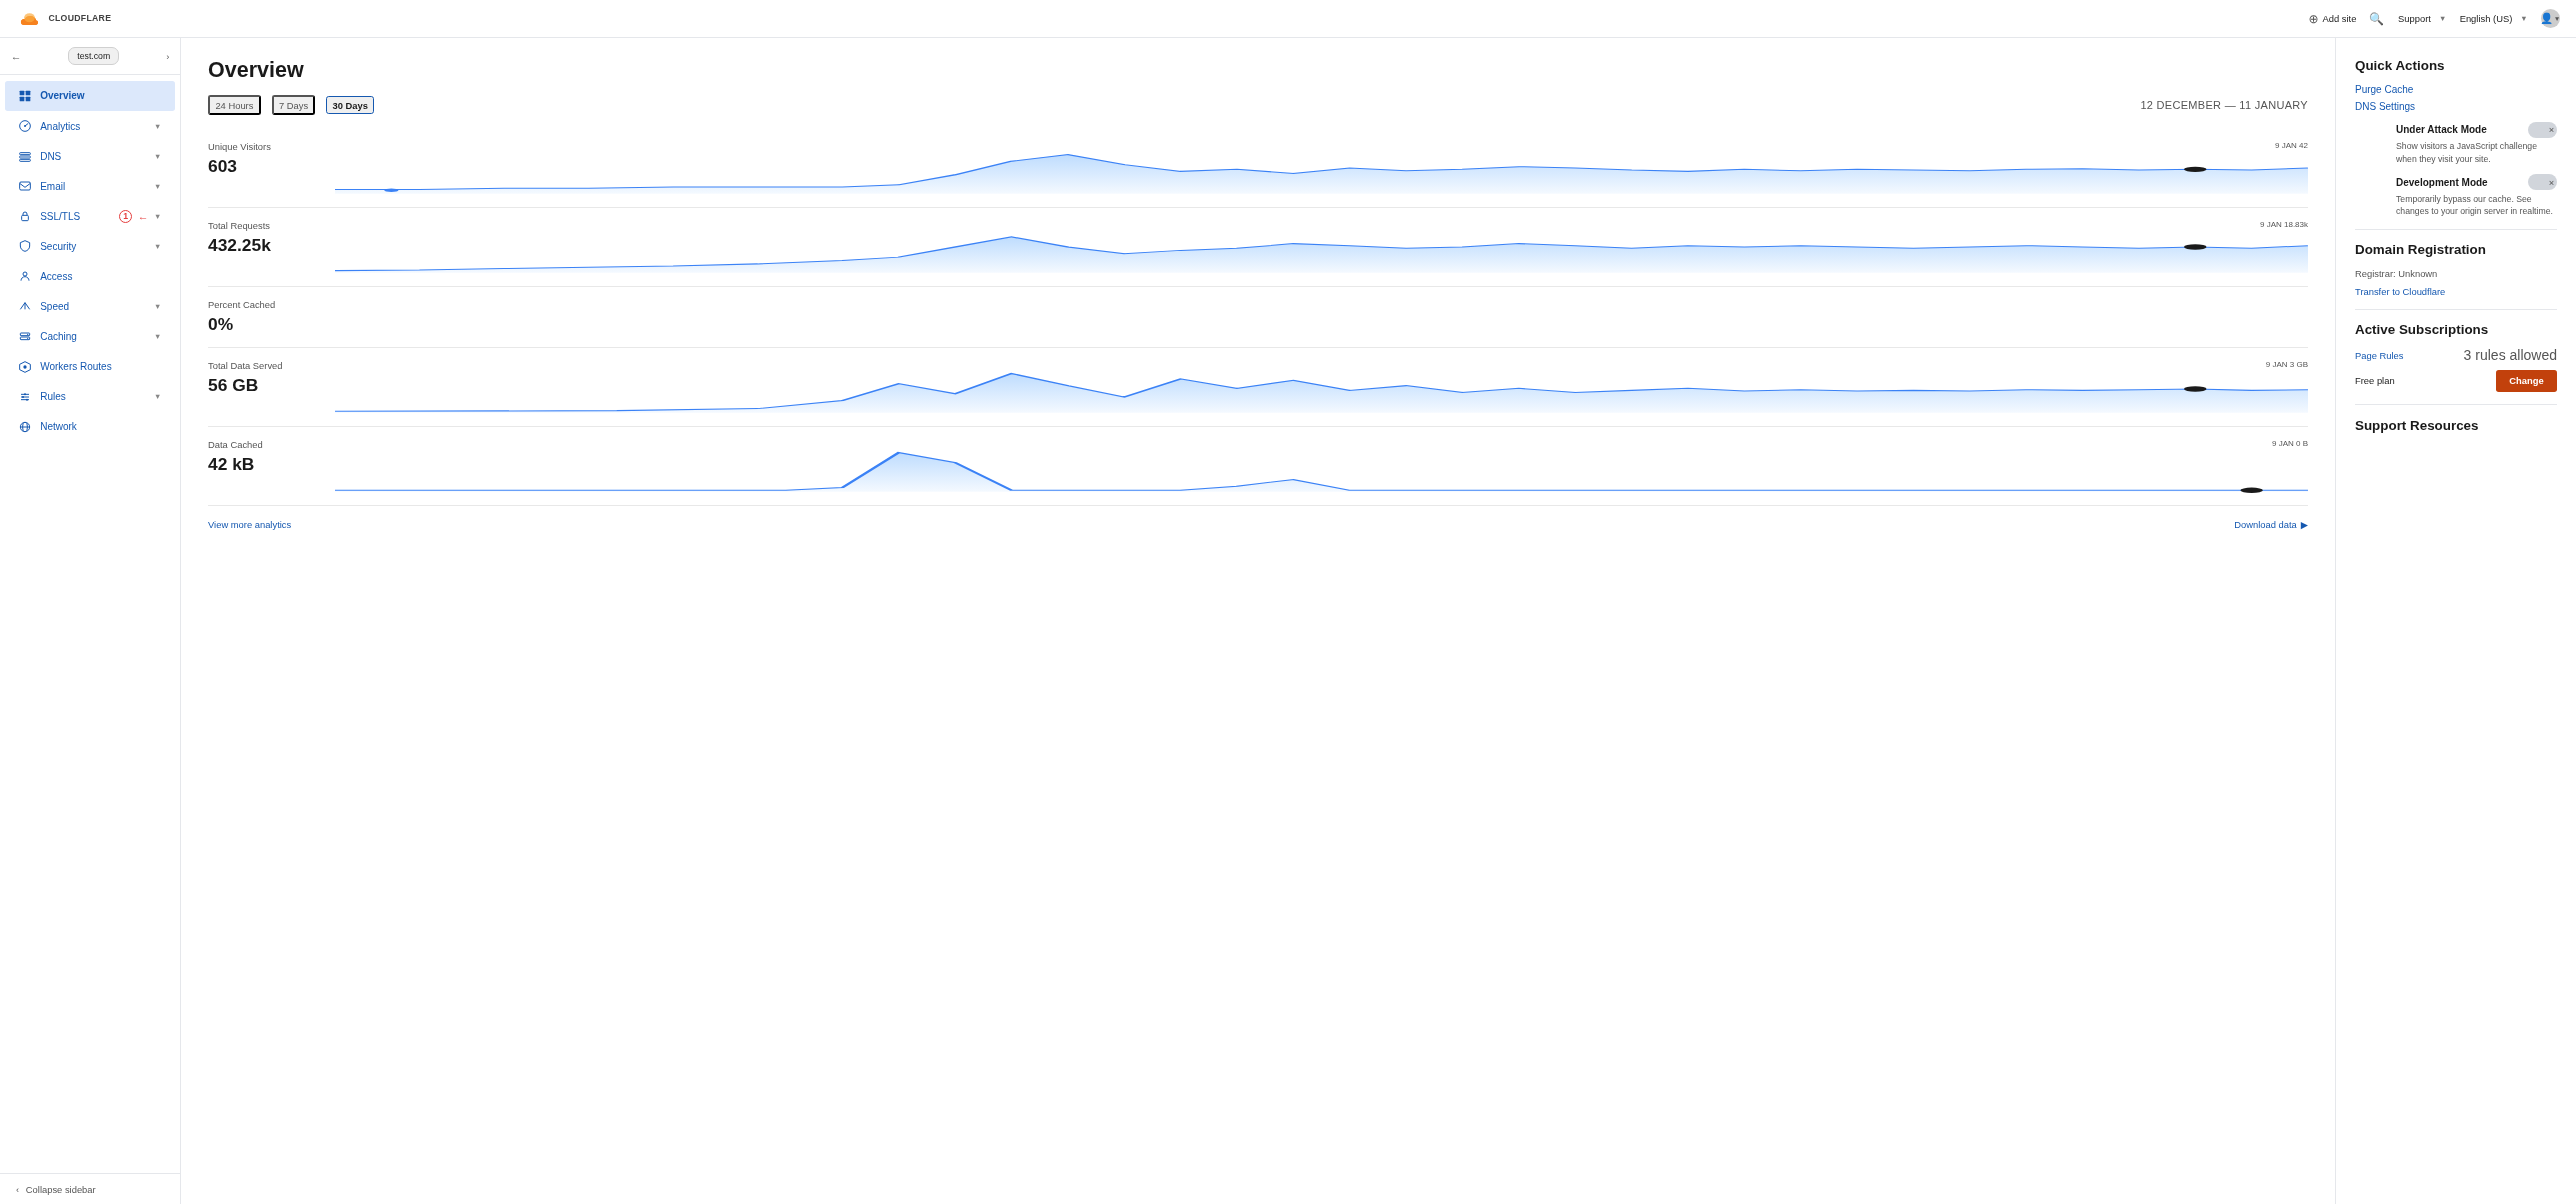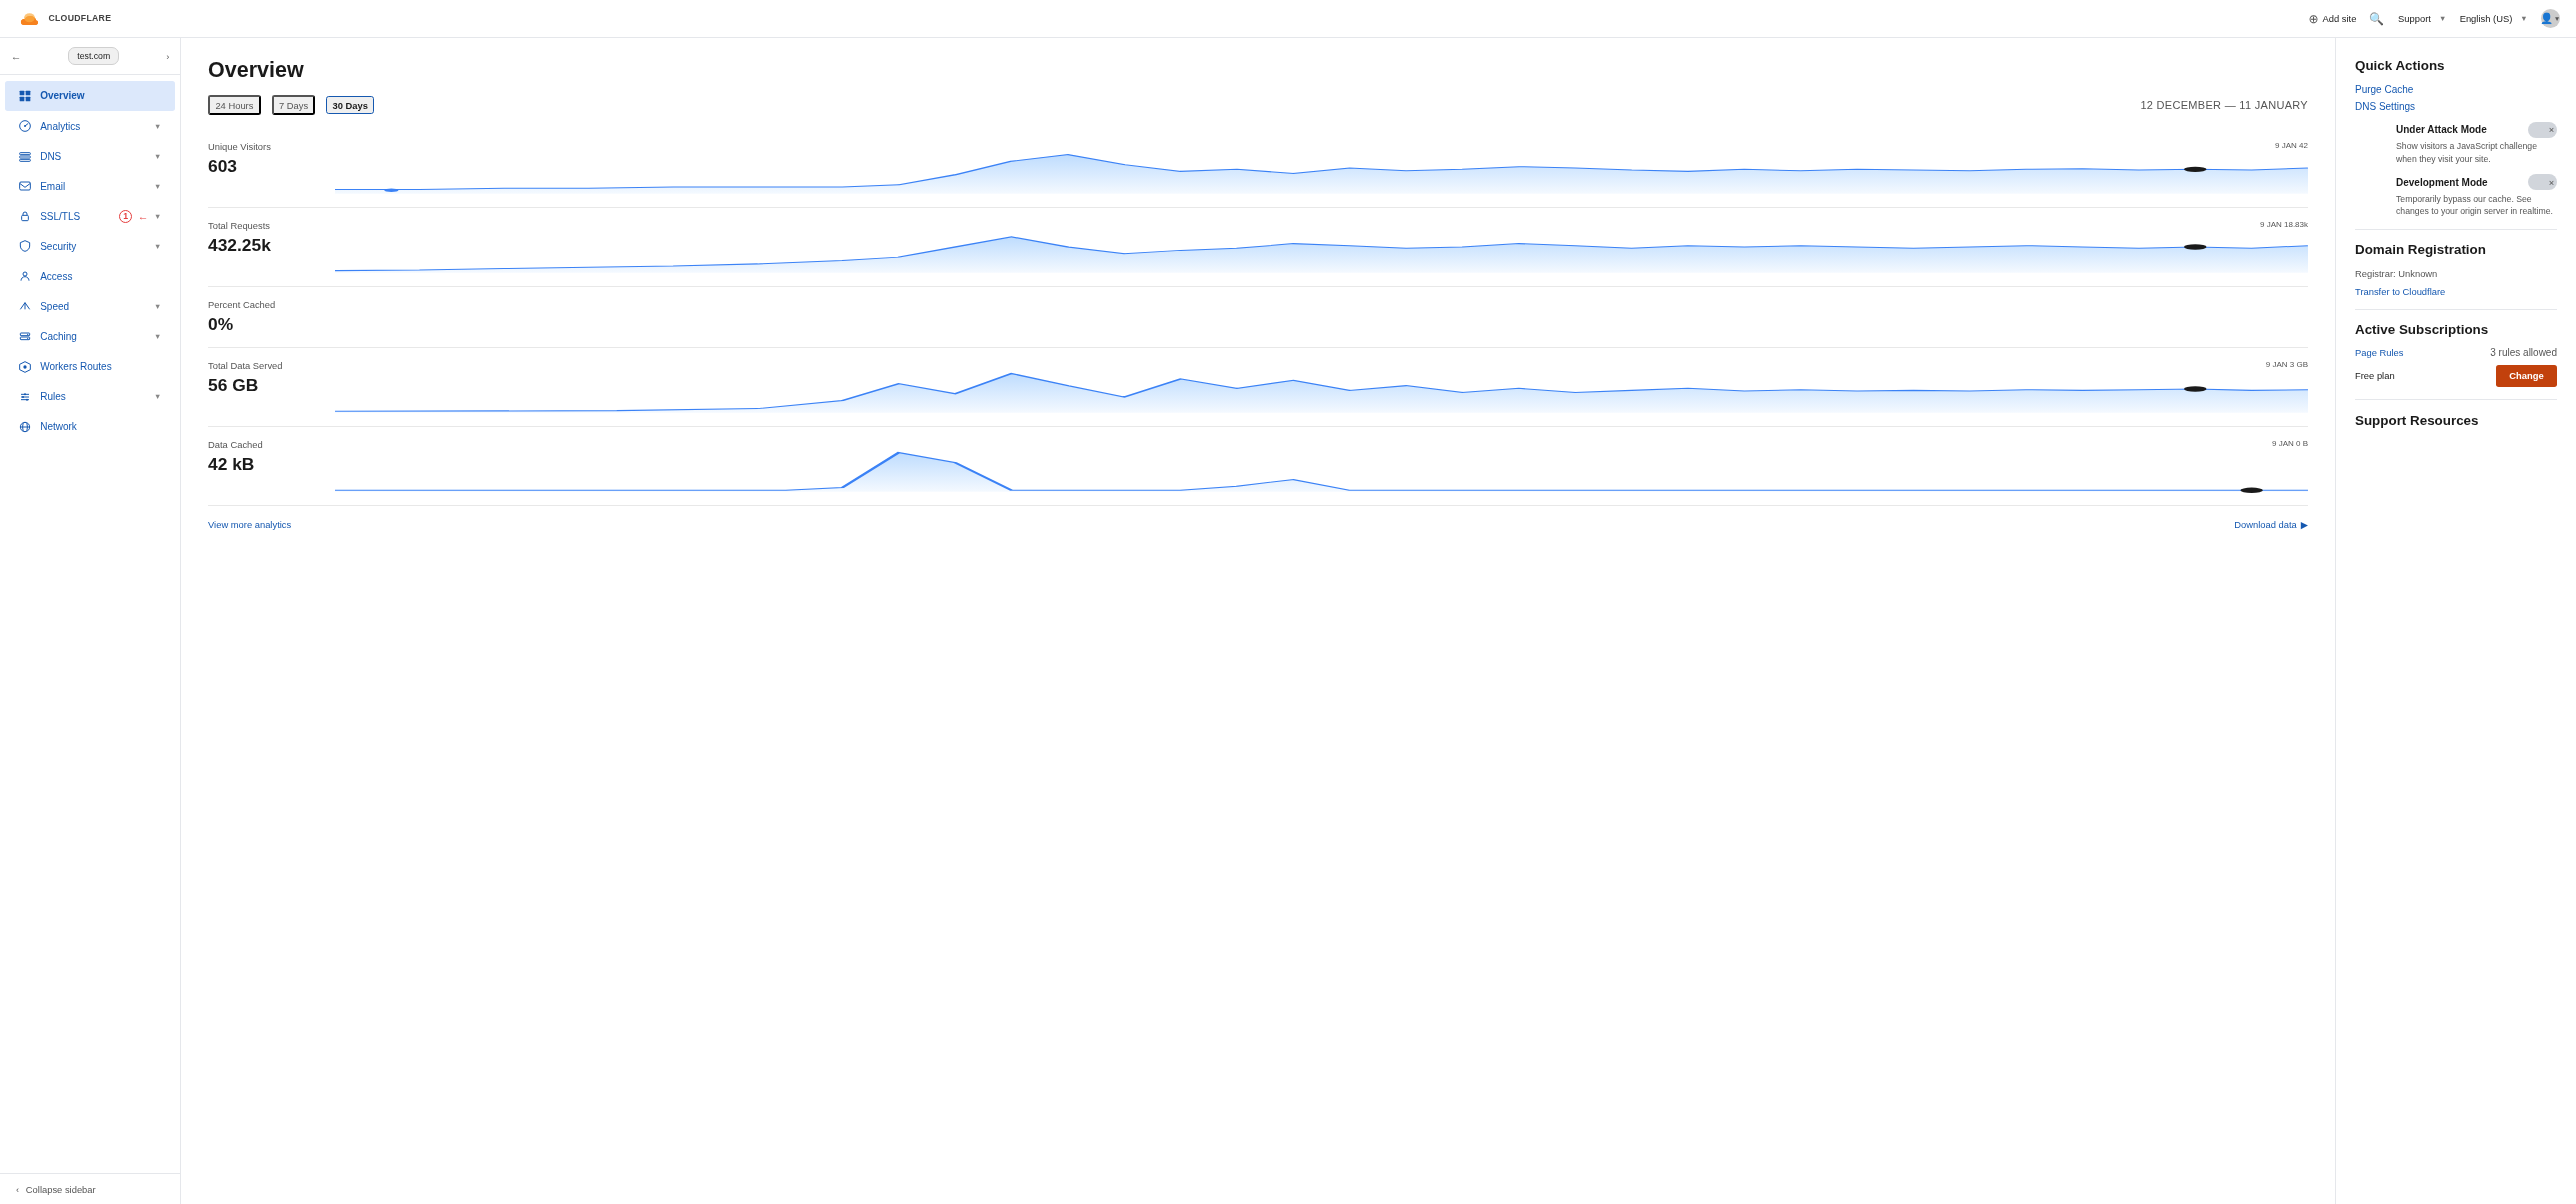--- a/index.html
+++ b/index.html
@@ -136,21 +136,21 @@
 
     .divider { border: none; border-top: 0.7px solid #e5e7eb; margin: 12px 0; }
 
     
     .registrar-text { font-size: 9.4px; color: #555; margin-bottom: 6.7px; }
     .transfer-link { color: #1558b0; font-size: 9.4px; cursor: pointer; }
 
     
     .subscription-row { display: flex; align-items: center; justify-content: space-between; margin-bottom: 6.7px; }
     .subscription-label { color: #1558b0; font-size: 9.4px; cursor: pointer; }
-    .subscription-meta { font-size: 10px; color: #555; }
+    .subscription-meta { font-size: 14px; color: #555; }
     .plan-row { display: flex; align-items: center; justify-content: space-between; margin-top: 5.4px; }
     .plan-label { font-size: 9.4px; color: #1a1a1a; }
     .change-btn {
       background: #c2410c; color: #fff;
       border: none; border-radius: 2.7px;
       padding: 5.4px 13.4px; font-size: 9.4px; font-weight: 600;
       cursor: pointer;
     }
 
     

